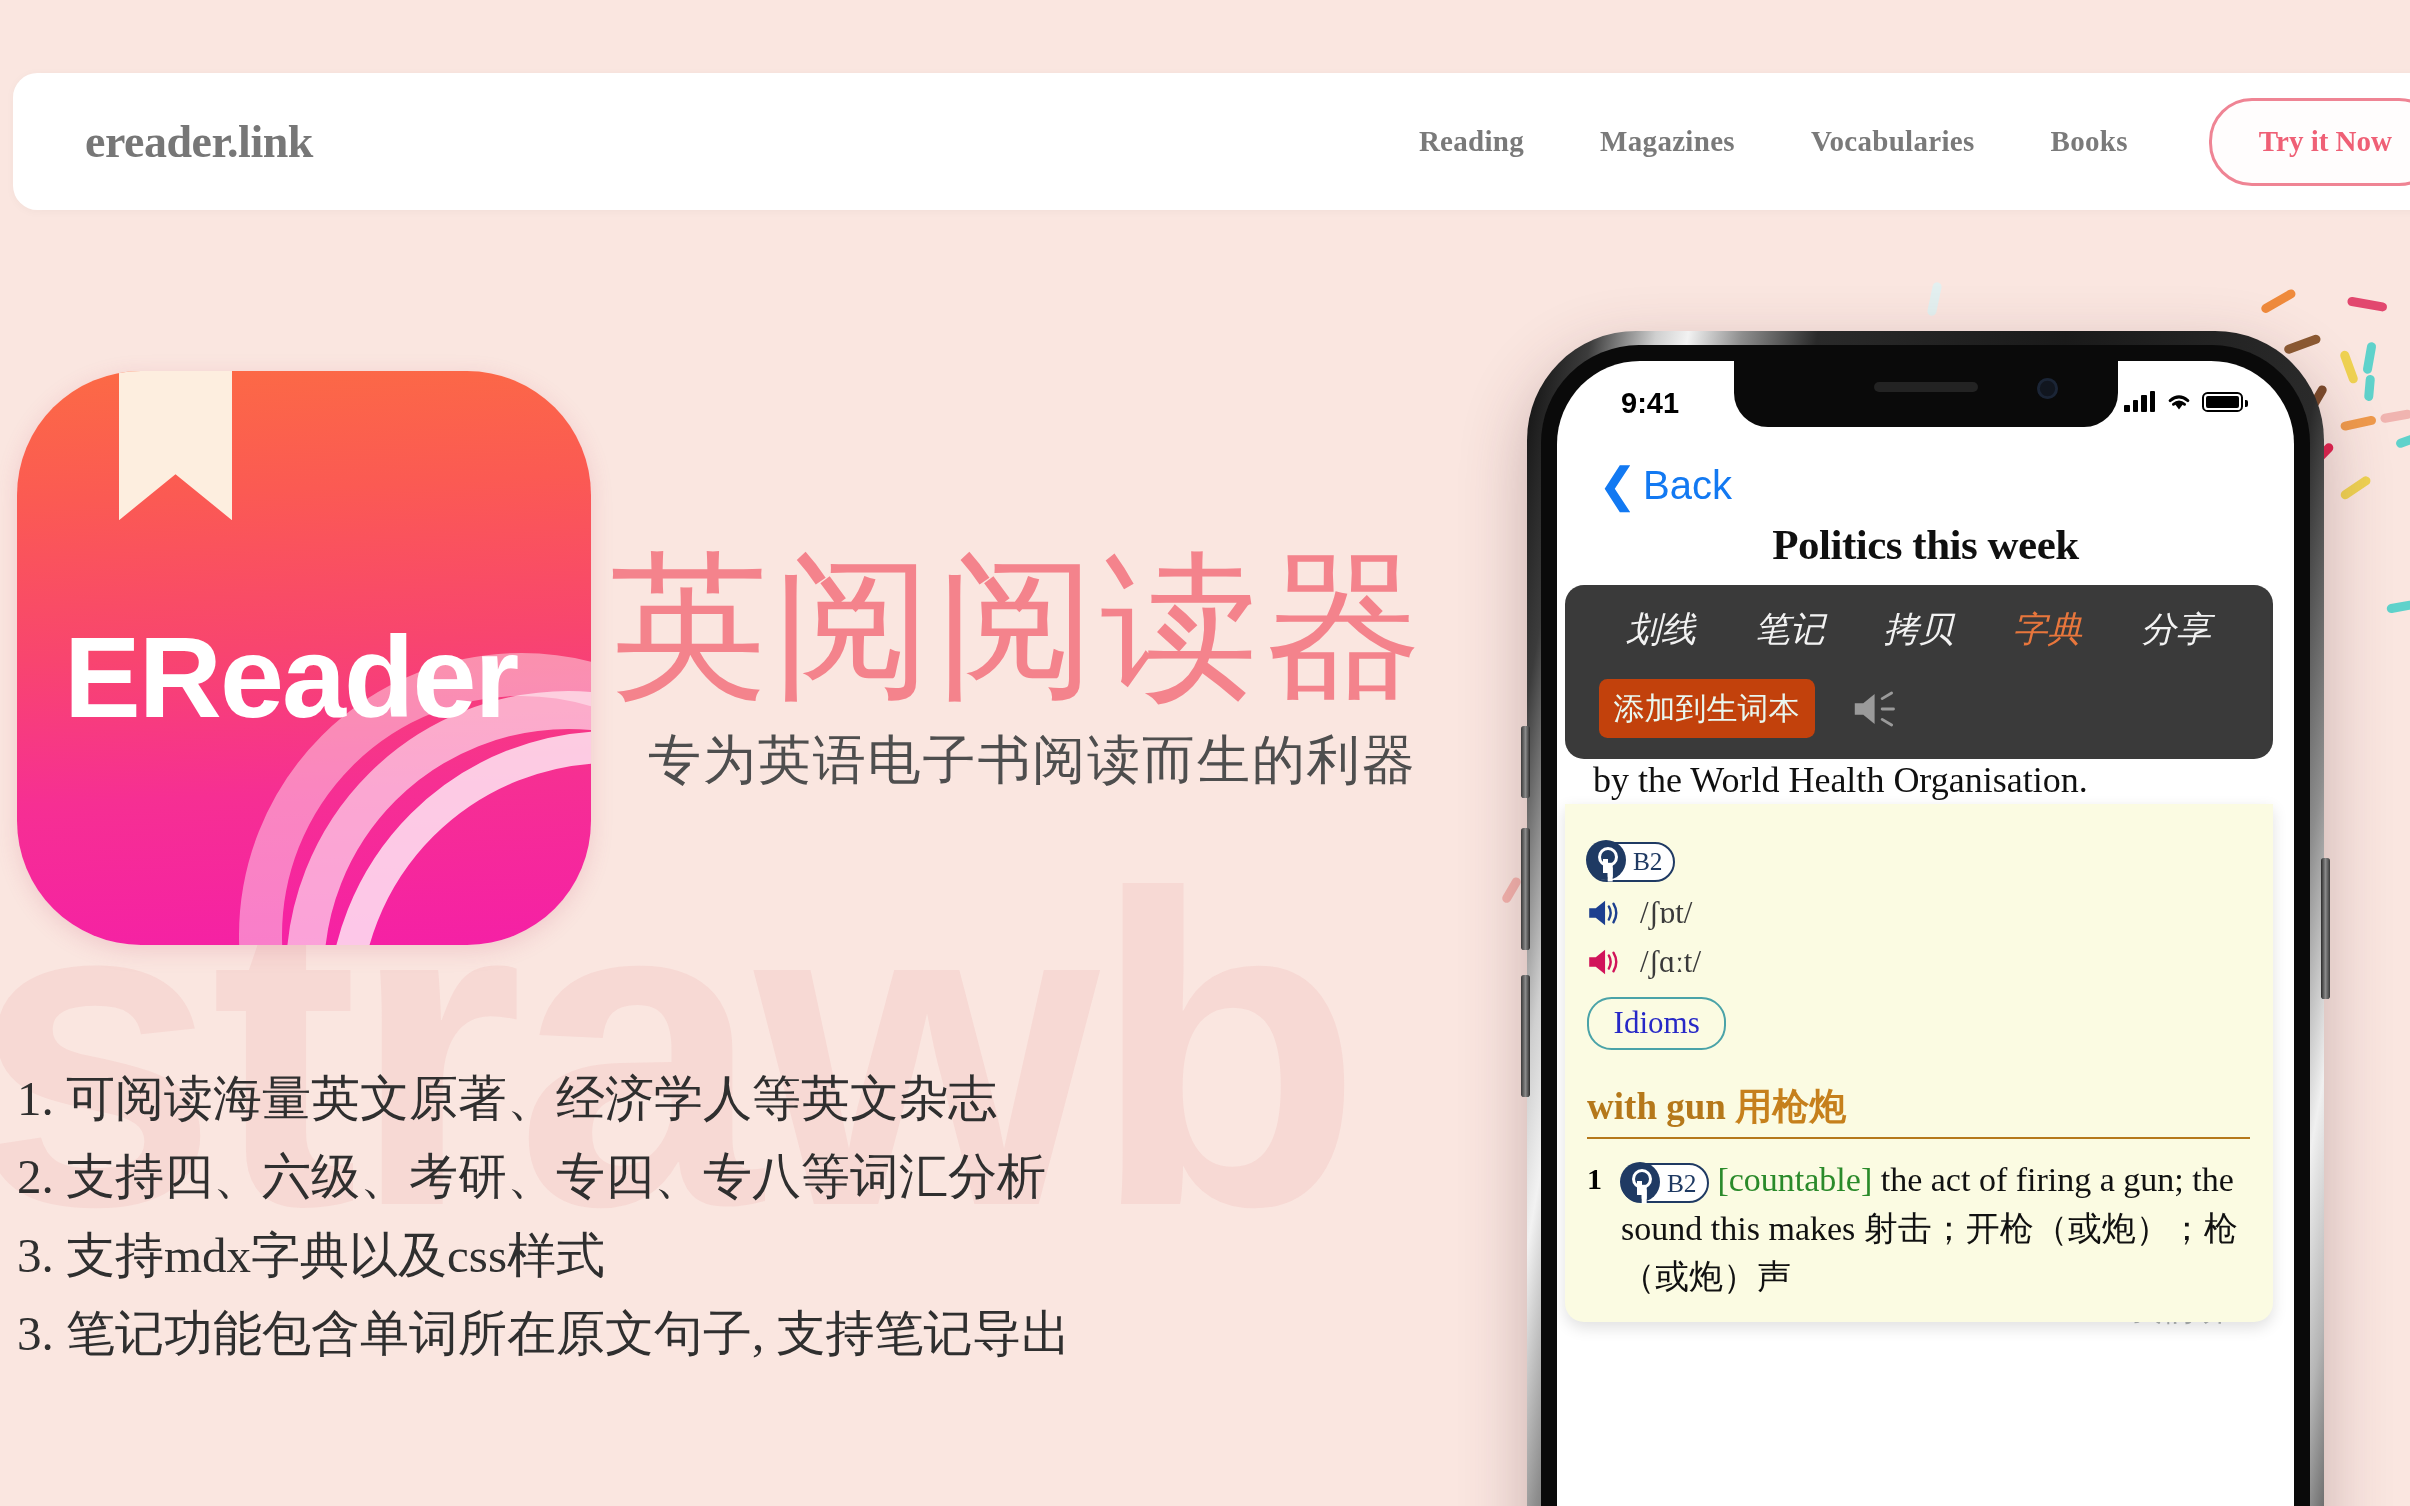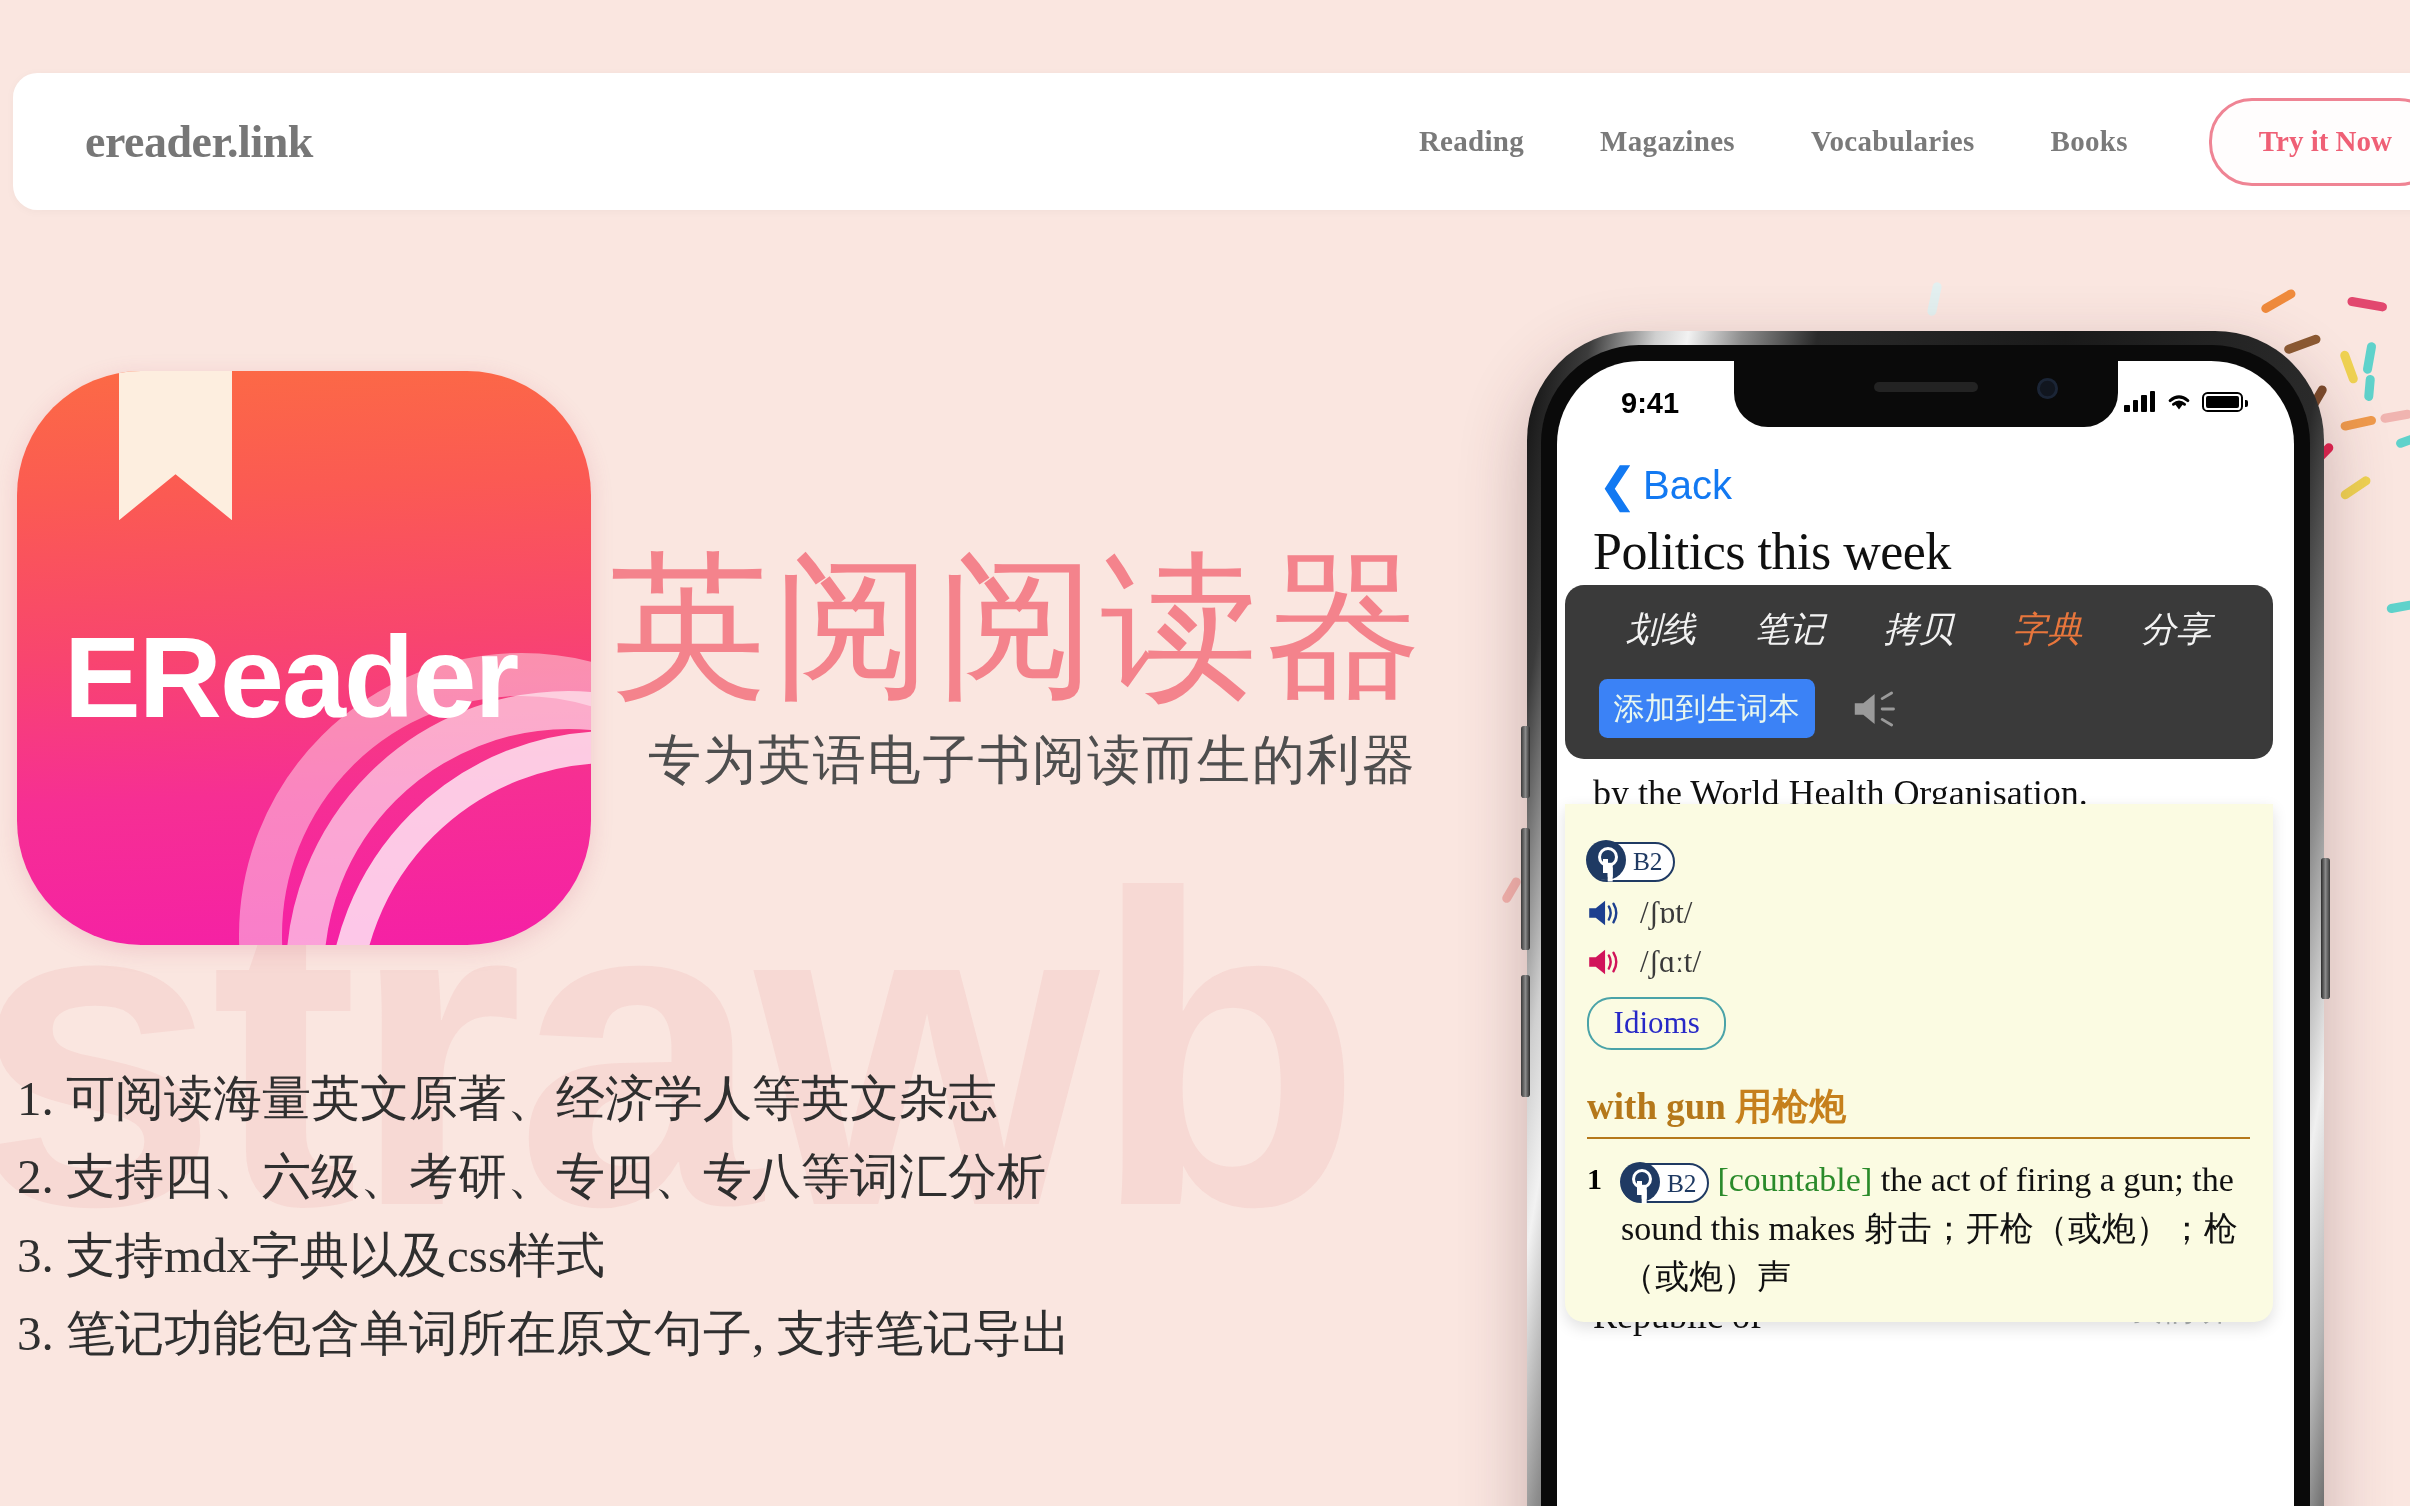--- a/index.html
+++ b/index.html
@@ -234,21 +234,21 @@
   #article {
     position:absolute;
     left:0; top:151px; right:0; bottom:0;
     padding:0 36px;
     font-size:36px;
     line-height:1.52;
     color:#101010;
     z-index:10;
   }
   #article h1 {
-    font-size:52px; font-weight:400; margin-bottom:11.3px; letter-spacing:-0.5px;
+    font-size:43px; font-weight:700; margin-bottom:11.3px; letter-spacing:-0.5px;text-align:center;
   }
   #article p { margin-bottom:15px; text-align:justify; }
   #article .indent { text-indent:32px; }
   .smallcaps { font-size:29px; letter-spacing:0.4px; }
   .hl-green { background:#a7e05c; }
   .ul-red { border-bottom:4.7px solid #e02b1c; }
   .link-blue { color:#3b8ee0; text-decoration:underline; }
 
   .selword { background:#bbd6f2; position:relative; }
   .sel-handle {
@@ -270,21 +270,21 @@
   .tbitem {
     color:#f2f2f2;
     font-size:35px;
     flex:1;
     text-align:center;
     font-style:italic;
   }
   .tbitem.active { color:#e8763c; }
   #tbrow2 { display:flex; align-items:center; padding:0 34px; margin-top:26px; gap:36px; }
   #addvocab {
-    background:#3b82f6; color:#e9f7ef;
+    background:#c2410c; color:#e9f7ef;
     font-size:31px;
     border-radius:8.5px;
     padding:8.5px 15px;
   }
   #spk-tb { width:51px; height:38px; position:relative; }
 
   #dictpanel {
     position:absolute;
     left:7.5px; top:443px;
     width:708px;

